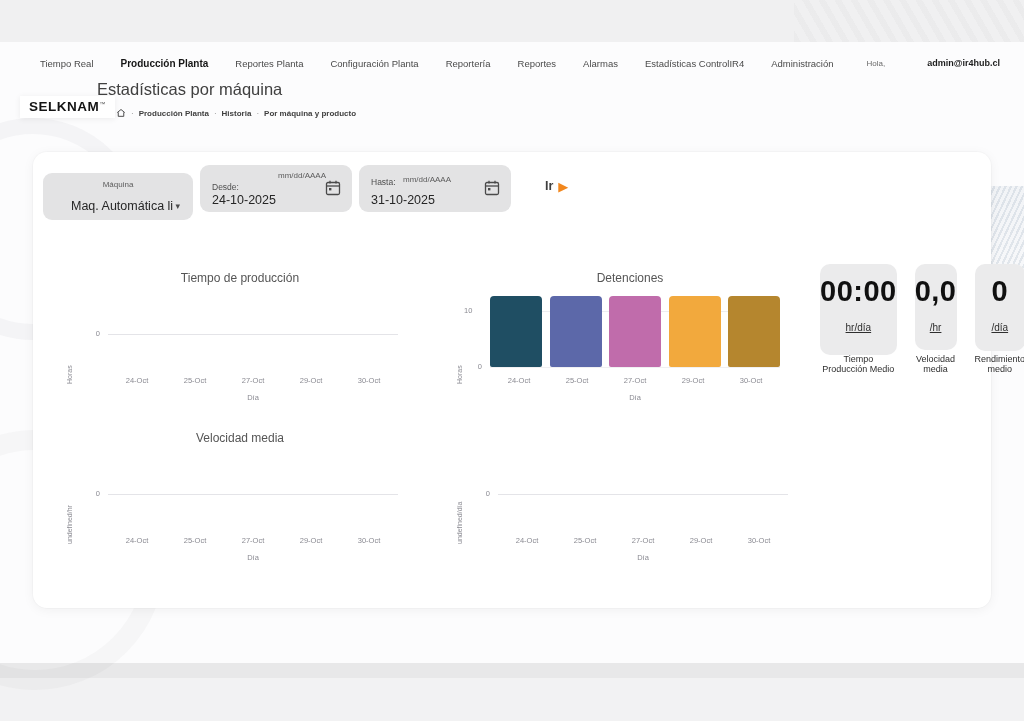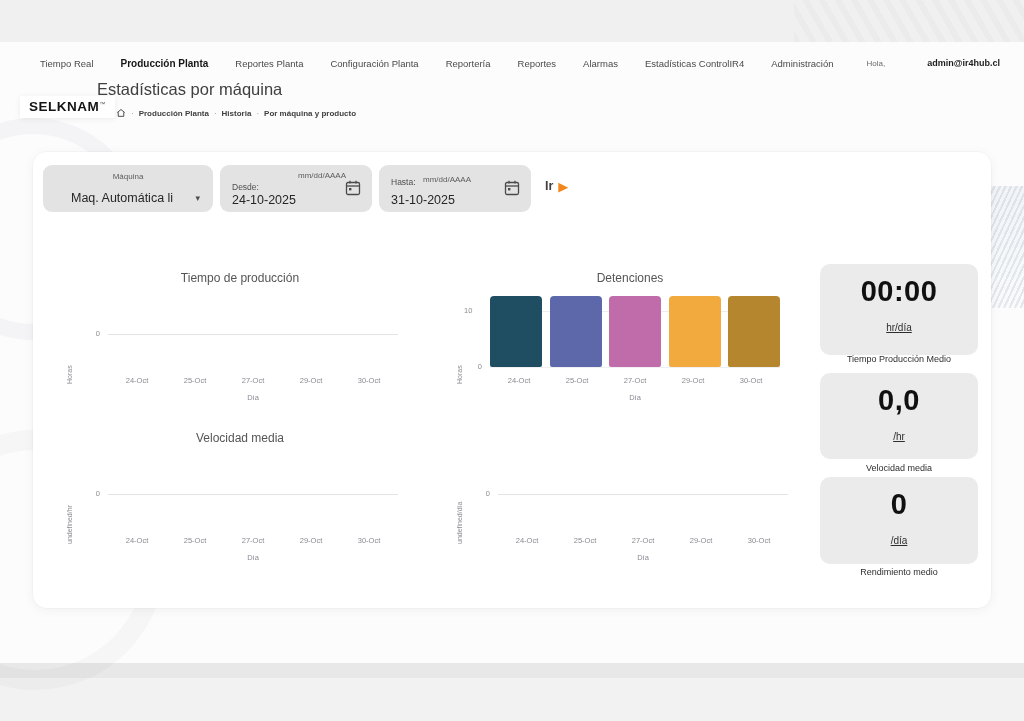--- a/index.html
+++ b/index.html
@@ -45,21 +45,21 @@
   .crumb-sep{font-weight:normal;color:#999;}
   .home-ic{width:10px;height:10px;display:block;}
 
   
   .card{position:absolute;left:33px;top:152px;width:958px;height:456px;background:#ffffff;
     border-radius:14px;box-shadow:0 2px 12px rgba(0,0,0,0.05), 0 0 0 1px rgba(0,0,0,0.02);}
 
   
   .filters{position:absolute;left:10px;top:13px;display:flex;gap:7px;align-items:flex-start;}
   .chip{background:#e3e3e4;border-radius:9px;height:47px;position:relative;cursor:pointer;}
-  .chip-machine{width:170px;}
+  .chip-machine{width:150px;margin-top:8px;}
   .chip-date{width:152px;}
   .chip-lab-center{position:absolute;top:7px;left:0;right:0;text-align:center;font-size:8px;color:#5c5c5c;}
   .chip-val{position:absolute;left:28px;bottom:7px;font-size:12.5px;color:#262626;text-align:center;}
   .caret{position:absolute;right:13px;bottom:9px;font-size:9px;color:#4c4c4c;}
   .ph-top{position:absolute;top:6px;left:78px;font-size:8px;color:#5c5c5c;}
   .lab-desde{position:absolute;left:12px;top:17px;font-size:8.5px;color:#4f4f4f;}
   .lab-hasta{position:absolute;left:12px;top:12px;font-size:8.5px;color:#4f4f4f;}
   .ph-inline{position:absolute;left:44px;top:10px;font-size:8px;color:#5c5c5c;}
   .date-val{position:absolute;left:12px;bottom:5px;font-size:12.5px;color:#262626;}
   .cal-btn{position:absolute;right:10px;top:14px;width:18px;height:18px;cursor:pointer;}
@@ -82,21 +82,21 @@
   .b-y0{position:absolute;left:14px;top:98px;width:18px;text-align:right;font-size:7.5px;color:#8a8a92;}
   .b-plot{position:absolute;left:40px;top:24px;width:290px;height:79px;
     display:flex;justify-content:space-between;align-items:flex-end;border-bottom:1px solid #f0f0f2;}
   .b-grid10{position:absolute;left:40px;width:290px;top:47px;border-top:1px solid #ededf0;}
   .bar{width:52px;border-radius:4px 4px 2px 2px;position:relative;z-index:1;}
   .b-xticks{position:absolute;left:40px;width:290px;top:112px;display:flex;}
   .b-xticks span{flex:1;text-align:center;font-size:7.5px;color:#8a8a92;}
   .b-xlab{position:absolute;left:40px;width:290px;top:129px;text-align:center;font-size:7.5px;color:#8a8a92;}
 
   
-  .kpis{position:absolute;left:787px;top:112px;width:158px;display:flex;flex-direction:column;gap:18px;}
+  .kpis{position:absolute;left:787px;top:112px;width:158px;display:flex;flex-direction:row;gap:18px;}
   .kpi{background:#ebebec;border-radius:10px;text-align:center;padding-top:12px;}
   .kpi-0{height:79px;}
   .kpi-1{height:74px;}
   .kpi-2{height:75px;}
   .kpi-val{font-size:29px;font-weight:800;color:#101010;letter-spacing:.5px;line-height:1.05;}
   .kpi-unit{font-size:10px;color:#2e2e2e;margin-top:16px;text-decoration:underline;}
   .kpi-name{font-size:9px;color:#2e2e2e;margin-top:21px;}
 </style>
 </head>
 <body>

